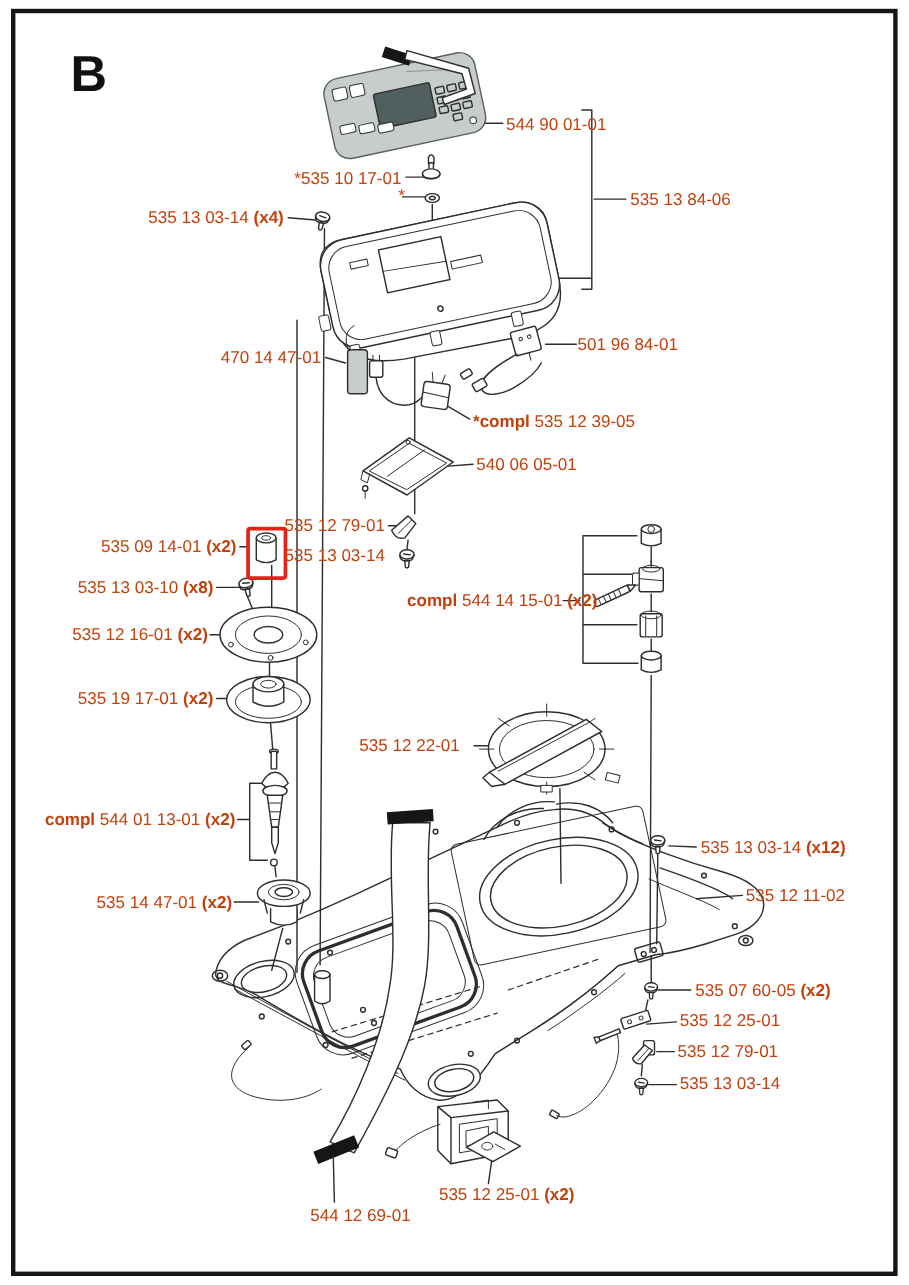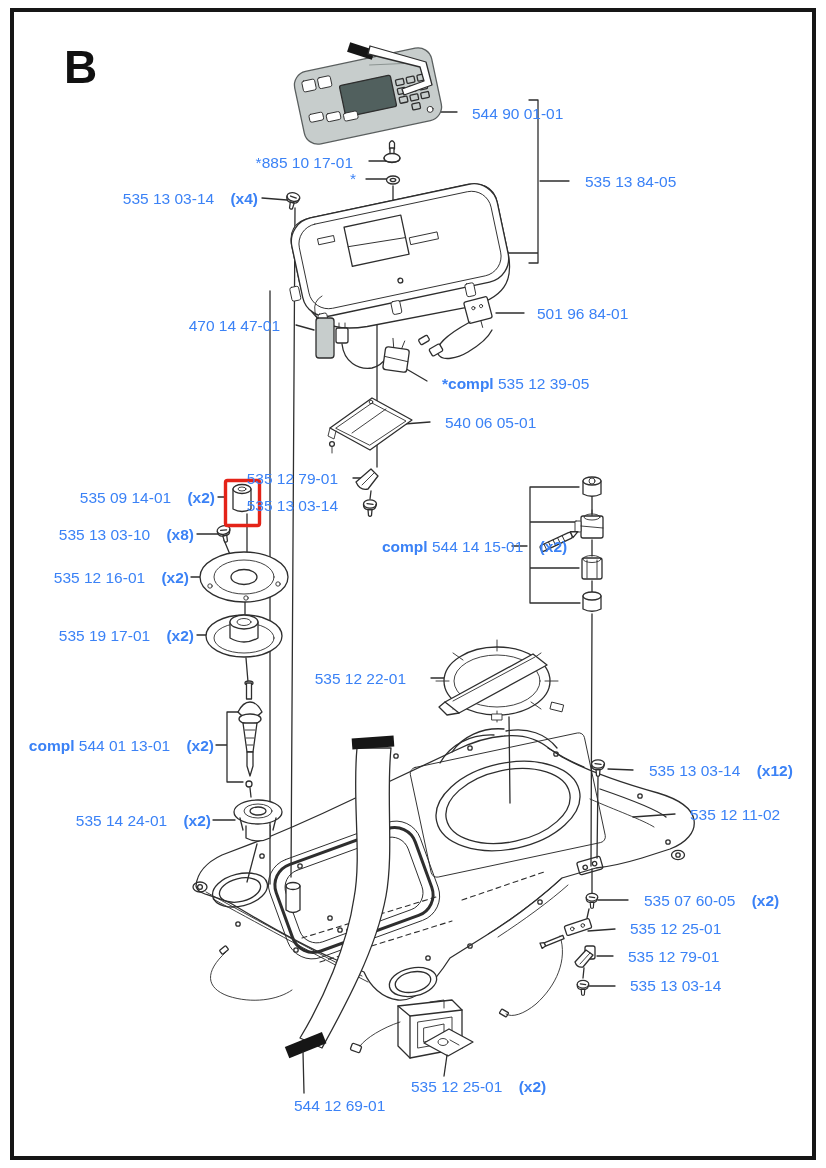--- a/index.html
+++ b/index.html
@@ -10,22 +10,22 @@
   svg{position:absolute;left:0;top:0;}
   svg *{stroke:#2e2e2e;stroke-width:1.3;fill:none;stroke-linecap:round;stroke-linejoin:round;}
   svg .f{fill:#ffffff;}
   svg .g1{fill:#c7cdcc;}
   svg .g2{fill:#51605e;}
   svg .dk{fill:#161616;stroke:none;}
   svg .thin{stroke-width:0.9;}
   svg .dash{stroke-dasharray:5 4;stroke-width:1.1;}
   svg .lead{stroke:#3a3a3a;stroke-width:1.2;fill:none;}
   svg .red{stroke:#e42318;stroke-width:3.4;fill:none;}
-  .lbl{position:absolute;font-size:15.5px;color:#3b82f6;white-space:nowrap;}
-  .lbl .pre,.lbl .qty{font-weight:bold;padding-left:12px;}
+  .lbl{position:absolute;font-size:15.5px;color:#c2410c;white-space:nowrap;}
+  .lbl .pre,.lbl .qty{font-weight:bold;}
 </style>
 </head>
 <body>
 
 <div id="stage">
   <div id="frame"></div>
   <div id="page-letter">B</div>
 
   <svg width="826" height="1168" viewBox="0 0 826 1168">
 
@@ -388,38 +388,38 @@
       <rect class="f" x="0" y="-10" width="10" height="13" rx="2"></rect>
       <path class="f" d="M-10,6 L1,-6 L8,-1 L-2,11 Q-8,12 -10,6 Z"></path>
       <path class="thin" d="M-5,8 L5,-3"></path>
     </g>
     <use href="#scr" transform="translate(583,986) scale(0.9)"></use>
 
     <rect class="red" x="225.5" y="480.5" width="34" height="45" rx="2"></rect>
   </svg>
 
   <div class="lbl" style="left:460px;top:105px"><span class="pre"></span><span>544 90 01-01</span><span class="qty"></span></div>
-  <div class="lbl" style="right:461px;top:154px"><span class="pre"></span><span>*885 10 17-01</span><span class="qty"></span></div>
+  <div class="lbl" style="right:461px;top:154px"><span class="pre"></span><span>*535 10 17-01</span><span class="qty"></span></div>
   <div class="lbl" style="right:458px;top:170px"><span class="pre"></span><span>*</span><span class="qty"></span></div>
   <div class="lbl" style="right:568px;top:190px"><span class="pre"></span><span>535 13 03-14</span><span class="qty"> (x4)</span></div>
-  <div class="lbl" style="left:573px;top:173px"><span class="pre"></span><span>535 13 84-05</span><span class="qty"></span></div>
+  <div class="lbl" style="left:573px;top:173px"><span class="pre"></span><span>535 13 84-06</span><span class="qty"></span></div>
   <div class="lbl" style="right:534px;top:317px"><span class="pre"></span><span>470 14 47-01</span><span class="qty"></span></div>
   <div class="lbl" style="left:525px;top:305px"><span class="pre"></span><span>501 96 84-01</span><span class="qty"></span></div>
   <div class="lbl" style="left:430px;top:375px"><span class="pre">*compl </span><span>535 12 39-05</span><span class="qty"></span></div>
   <div class="lbl" style="left:433px;top:414px"><span class="pre"></span><span>540 06 05-01</span><span class="qty"></span></div>
   <div class="lbl" style="right:476px;top:470px"><span class="pre"></span><span>535 12 79-01</span><span class="qty"></span></div>
   <div class="lbl" style="right:476px;top:497px"><span class="pre"></span><span>535 13 03-14</span><span class="qty"></span></div>
   <div class="lbl" style="right:611px;top:489px"><span class="pre"></span><span>535 09 14-01</span><span class="qty"> (x2)</span></div>
   <div class="lbl" style="right:632px;top:526px"><span class="pre"></span><span>535 13 03-10</span><span class="qty"> (x8)</span></div>
   <div class="lbl" style="right:637px;top:569px"><span class="pre"></span><span>535 12 16-01</span><span class="qty"> (x2)</span></div>
   <div class="lbl" style="left:370px;top:538px"><span class="pre">compl </span><span>544 14 15-01</span><span class="qty"> (x2)</span></div>
   <div class="lbl" style="right:632px;top:627px"><span class="pre"></span><span>535 19 17-01</span><span class="qty"> (x2)</span></div>
   <div class="lbl" style="right:408px;top:670px"><span class="pre"></span><span>535 12 22-01</span><span class="qty"></span></div>
   <div class="lbl" style="right:612px;top:737px"><span class="pre">compl </span><span>544 01 13-01</span><span class="qty"> (x2)</span></div>
-  <div class="lbl" style="right:615px;top:812px"><span class="pre"></span><span>535 14 24-01</span><span class="qty"> (x2)</span></div>
+  <div class="lbl" style="right:615px;top:812px"><span class="pre"></span><span>535 14 47-01</span><span class="qty"> (x2)</span></div>
   <div class="lbl" style="left:637px;top:762px"><span class="pre"></span><span>535 13 03-14</span><span class="qty"> (x12)</span></div>
   <div class="lbl" style="left:678px;top:806px"><span class="pre"></span><span>535 12 11-02</span><span class="qty"></span></div>
   <div class="lbl" style="left:632px;top:892px"><span class="pre"></span><span>535 07 60-05</span><span class="qty"> (x2)</span></div>
   <div class="lbl" style="left:618px;top:920px"><span class="pre"></span><span>535 12 25-01</span><span class="qty"></span></div>
   <div class="lbl" style="left:616px;top:948px"><span class="pre"></span><span>535 12 79-01</span><span class="qty"></span></div>
   <div class="lbl" style="left:618px;top:977px"><span class="pre"></span><span>535 13 03-14</span><span class="qty"></span></div>
   <div class="lbl" style="left:399px;top:1078px"><span class="pre"></span><span>535 12 25-01</span><span class="qty"> (x2)</span></div>
   <div class="lbl" style="left:282px;top:1097px"><span class="pre"></span><span>544 12 69-01</span><span class="qty"></span></div>
 </div>
 

